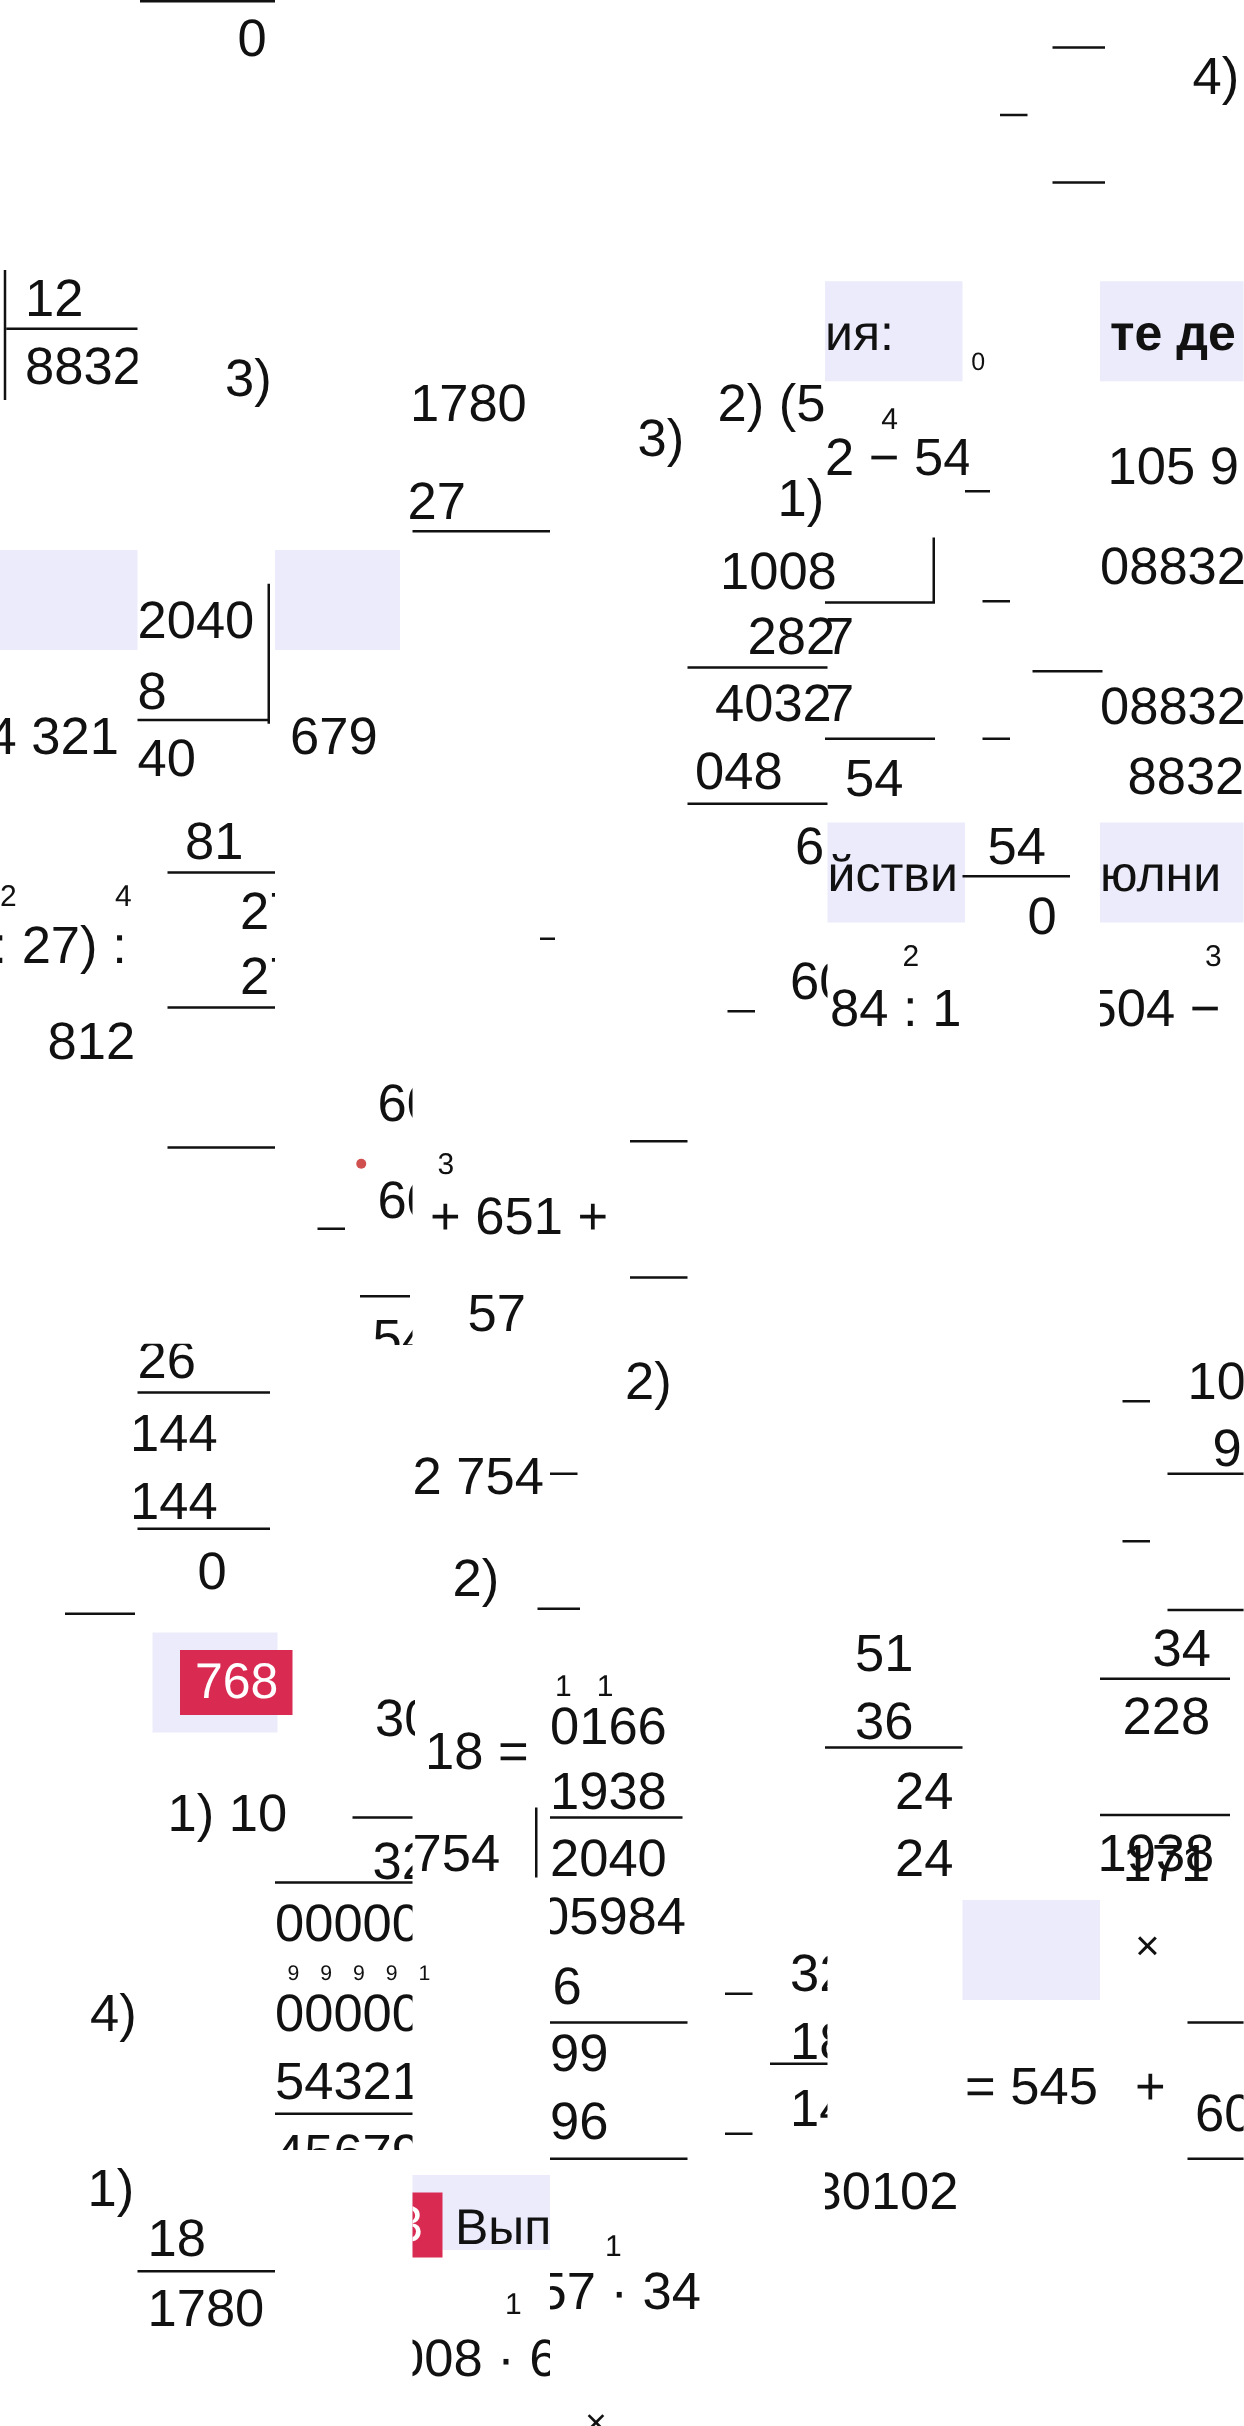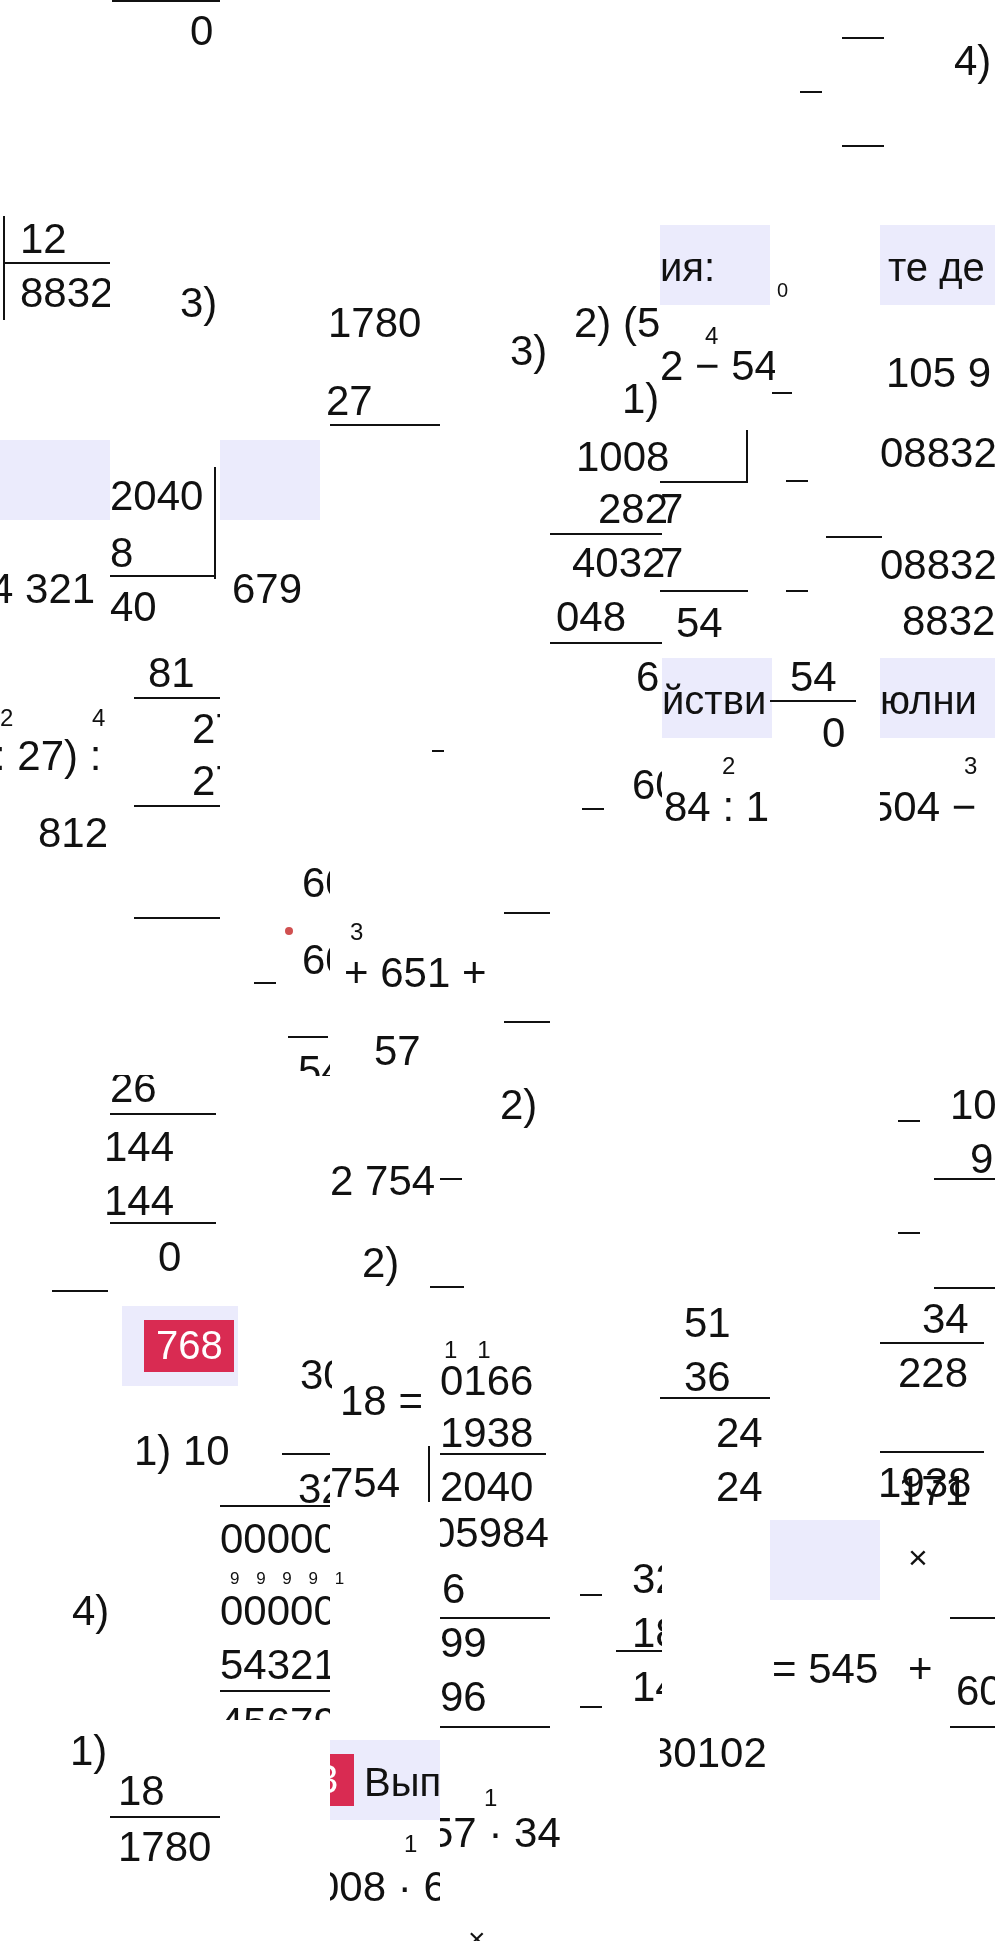--- a/index.html
+++ b/index.html
@@ -36,21 +36,21 @@
   </div>
 <div class="t" style="left:180px;top:282px;">3)</div>
 
 <div class="t" style="left:328px;top:302px;">1780</div>
 <div class="t" style="left:326px;top:380px;">27</div>
 <div class="hl" style="left:330px;top:424px;width:110px;"></div>
 
 <div class="tile" style="left:660px;top:225px;width:110px;height:80px;">
   <span class="lbl">ия:</span>
 </div>
-<div class="tile" style="left:880px;top:225px;width:115px;height:80px;">
+<div class="tile" style="left:880px;top:225px;width:115px;height:80px;font-weight:bold;">
   <span class="lbl" style="left:8px;">те де</span>
 </div>
 <div class="s" style="left:777px;top:280px;font-size:20px;">0</div>
 
 <div class="t" style="left:574px;top:302px;">2) (5</div>
 <div class="t" style="left:510px;top:330px;">3)</div>
 <div class="s" style="left:705px;top:324px;">4</div>
 <div class="clip" style="left:660px;top:345px;width:115px;height:50px;">
     <div class="t" style="left:0;top:0;">2 − 54</div>
   </div>
@@ -167,21 +167,21 @@
 <div class="clip" style="left:950px;top:1080px;width:45px;height:50px;">
     <div class="t" style="left:0;top:4px;">10</div>
   </div>
 <div class="hl" style="left:898px;top:1120px;width:22px;"></div>
 <div class="clip" style="left:950px;top:1134px;width:45px;height:50px;">
     <div class="t" style="left:20px;top:4px;">9</div>
   </div>
 <div class="hl" style="left:934px;top:1178px;width:61px;"></div>
 <div class="hl" style="left:898px;top:1232px;width:22px;"></div>
 
-<div class="tile" style="left:122px;top:1306px;width:100px;height:80px;padding-left:16px;">
+<div class="tile" style="left:122px;top:1306px;width:100px;height:80px;">
   <div class="badge" style="left:22px;top:14px;width:78px;height:52px;">768</div>
 </div>
 <div class="clip" style="left:292px;top:1350px;width:40px;height:50px;">
     <div class="t" style="left:8px;top:4px;">30</div>
   </div>
 <div class="t" style="left:134px;top:1430px;">1) 10</div>
 <div class="hl" style="left:282px;top:1453px;width:48px;"></div>
 <div class="clip" style="left:286px;top:1464px;width:44px;height:50px;">
     <div class="t" style="left:12px;top:4px;">32</div>
   </div>
@@ -259,21 +259,21 @@
 <div class="hl" style="left:580px;top:1706px;width:22px;"></div>
 <div class="clip" style="left:660px;top:1728px;width:120px;height:50px;">
     <div class="t" style="left:-10px;top:4px;">30102</div>
   </div>
 
 <div class="t" style="left:70px;top:1730px;">1)</div>
 <div class="t" style="left:118px;top:1770px;">18</div>
 <div class="hl" style="left:110px;top:1816px;width:110px;"></div>
 <div class="t" style="left:118px;top:1826px;">1780</div>
 
-<div class="tile" style="left:330px;top:1740px;width:110px;height:80px;">
+<div class="tile" style="left:330px;top:1740px;width:110px;height:60px;">
   <div class="badge" style="left:0;top:14px;width:24px;height:52px;padding:0 0 0 0;text-indent:-14px;">3</div>
   <span class="lbl" style="left:34px;">Вып</span>
 </div>
 <div class="s" style="left:484px;top:1786px;">1</div>
 <div class="clip" style="left:440px;top:1808px;width:120px;height:50px;">
     <div class="t" style="left:-10px;top:4px;">57 · 34</div>
   </div>
 <div class="s" style="left:404px;top:1832px;">1</div>
 <div class="clip" style="left:330px;top:1862px;width:110px;height:50px;">
     <div class="t" style="left:-14px;top:4px;">008 · 6</div>

